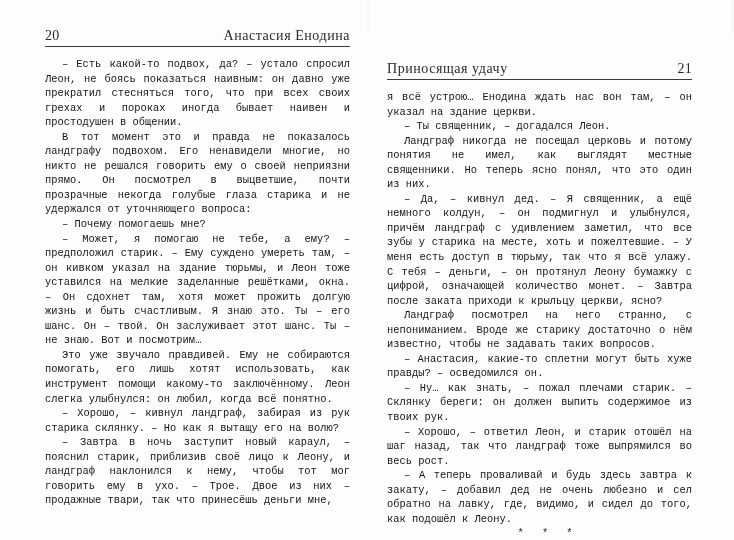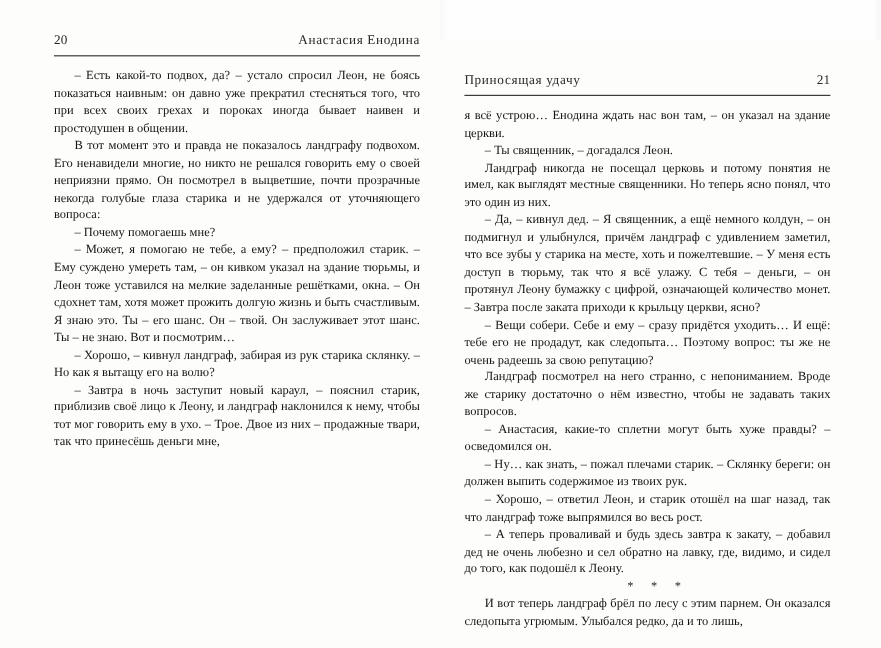--- a/index.html
+++ b/index.html
@@ -38,26 +38,26 @@
   
   .runhead {
     display: flex;
     align-items: baseline;
     height: 16px;
     font-size: 10.5px;
     letter-spacing: 0.35px;
     color: #2a2a2a;
   }
   .runhead .folio {
-    font-size: 11px;
+    font-size: 14px;
     letter-spacing: 0.2px;
     white-space: nowrap;
   }
   .runhead .title {
-    font-size: 11px;
+    font-size: 14px;
     letter-spacing: 0.55px;
     white-space: nowrap;
   }
 
   .page-left  .runhead { justify-content: space-between; }
   .page-right .runhead { justify-content: space-between; }
 
   .rule {
     height: 0;
     border-top: 1px solid #3b3b3b;
@@ -72,20 +72,21 @@
     text-align: justify;
     text-justify: inter-word;
     letter-spacing: 0.02px;
     color: #141414;
     -webkit-font-smoothing: antialiased;
   }
   .body p {
     margin: 0;
     text-indent: 17px;
     hyphens: manual;
+    font-family: Liberation Mono, monospace;
   }
   .body p.cont {
     text-indent: 0;
   }
 
   .sep {
     text-align: center;
     letter-spacing: 6px;
     font-size: 10.4px;
     line-height: 14.55px;
@@ -130,40 +131,40 @@
       <span class="folio">20</span>
       <span class="title">Анастасия Енодина</span>
     </div>
     <div class="rule"></div>
 
     <div class="body">
       <p>– Есть какой-то подвох, да? – устало спросил Леон, не боясь показаться наивным: он давно уже прекратил стесняться того, что при всех своих грехах и пороках иногда бывает наивен и простодушен в общении.</p>
       <p>В тот момент это и правда не показалось ландграфу подвохом. Его ненавидели многие, но никто не решался говорить ему о своей неприязни прямо. Он посмотрел в выцветшие, почти прозрачные некогда голубые глаза старика и не удержался от уточняющего вопроса:</p>
       <p>– Почему помогаешь мне?</p>
       <p>– Может, я помогаю не тебе, а ему? – предположил старик. – Ему суждено умереть там, – он кивком указал на здание тюрьмы, и Леон тоже уставился на мелкие заделанные решётками, окна. – Он сдохнет там, хотя может прожить долгую жизнь и быть счастливым. Я знаю это. Ты – его шанс. Он – твой. Он заслуживает этот шанс. Ты – не знаю. Вот и посмотрим…</p>
+      <p>Это уже звучало правдивей. Ему не собираются помогать, его лишь хотят использовать, как инструмент помощи какому-то заключённому. Леон слегка улыбнулся: он любил, когда всё понятно.</p>
       <p>– Хорошо, – кивнул ландграф, забирая из рук старика склянку. – Но как я вытащу его на волю?</p>
       <p>– Завтра в ночь заступит новый караул, – пояснил старик, приблизив своё лицо к Леону, и ландграф наклонился к нему, чтобы тот мог говорить ему в ухо. – Трое. Двое из них – продажные твари, так что принесёшь деньги мне,</p>
     </div>
 
   </div>
 
   <div class="page page-right">
 
     <div class="runhead">
       <span class="title">Приносящая удачу</span>
       <span class="folio">21</span>
     </div>
     <div class="rule"></div>
 
     <div class="body">
       <p class="cont">я всё устрою… Енодина ждать нас вон там, – он указал на здание церкви.</p>
       <p>– Ты священник, – догадался Леон.</p>
       <p>Ландграф никогда не посещал церковь и потому понятия не имел, как выглядят местные священники. Но теперь ясно понял, что это один из них.</p>
       <p>– Да, – кивнул дед. – Я священник, а ещё немного колдун, – он подмигнул и улыбнулся, причём ландграф с удивлением заметил, что все зубы у старика на месте, хоть и пожелтевшие. – У меня есть доступ в тюрьму, так что я всё улажу. С тебя – деньги, – он протянул Леону бумажку с цифрой, означающей количество монет. – Завтра после заката приходи к крыльцу церкви, ясно?</p>
-      <p>– Вещи собери. Себе и ему – сразу придётся уходить… И ещё: тебе его не продадут, как следопыта… Поэтому вопрос: ты же не очень радеешь за свою репутацию?</p>
       <p>Ландграф посмотрел на него странно, с непониманием. Вроде же старику достаточно о нём известно, чтобы не задавать таких вопросов.</p>
       <p>– Анастасия, какие-то сплетни могут быть хуже правды? – осведомился он.</p>
       <p>– Ну… как знать, – пожал плечами старик. – Склянку береги: он должен выпить содержимое из твоих рук.</p>
       <p>– Хорошо, – ответил Леон, и старик отошёл на шаг назад, так что ландграф тоже выпрямился во весь рост.</p>
       <p>– А теперь проваливай и будь здесь завтра к закату, – добавил дед не очень любезно и сел обратно на лавку, где, видимо, и сидел до того, как подошёл к Леону.</p>
 
       <p class="sep">* * *</p>
 
       <p>И вот теперь ландграф брёл по лесу с этим парнем. Он оказался следопыта угрюмым. Улыбался редко, да и то лишь,</p>
     </div>

